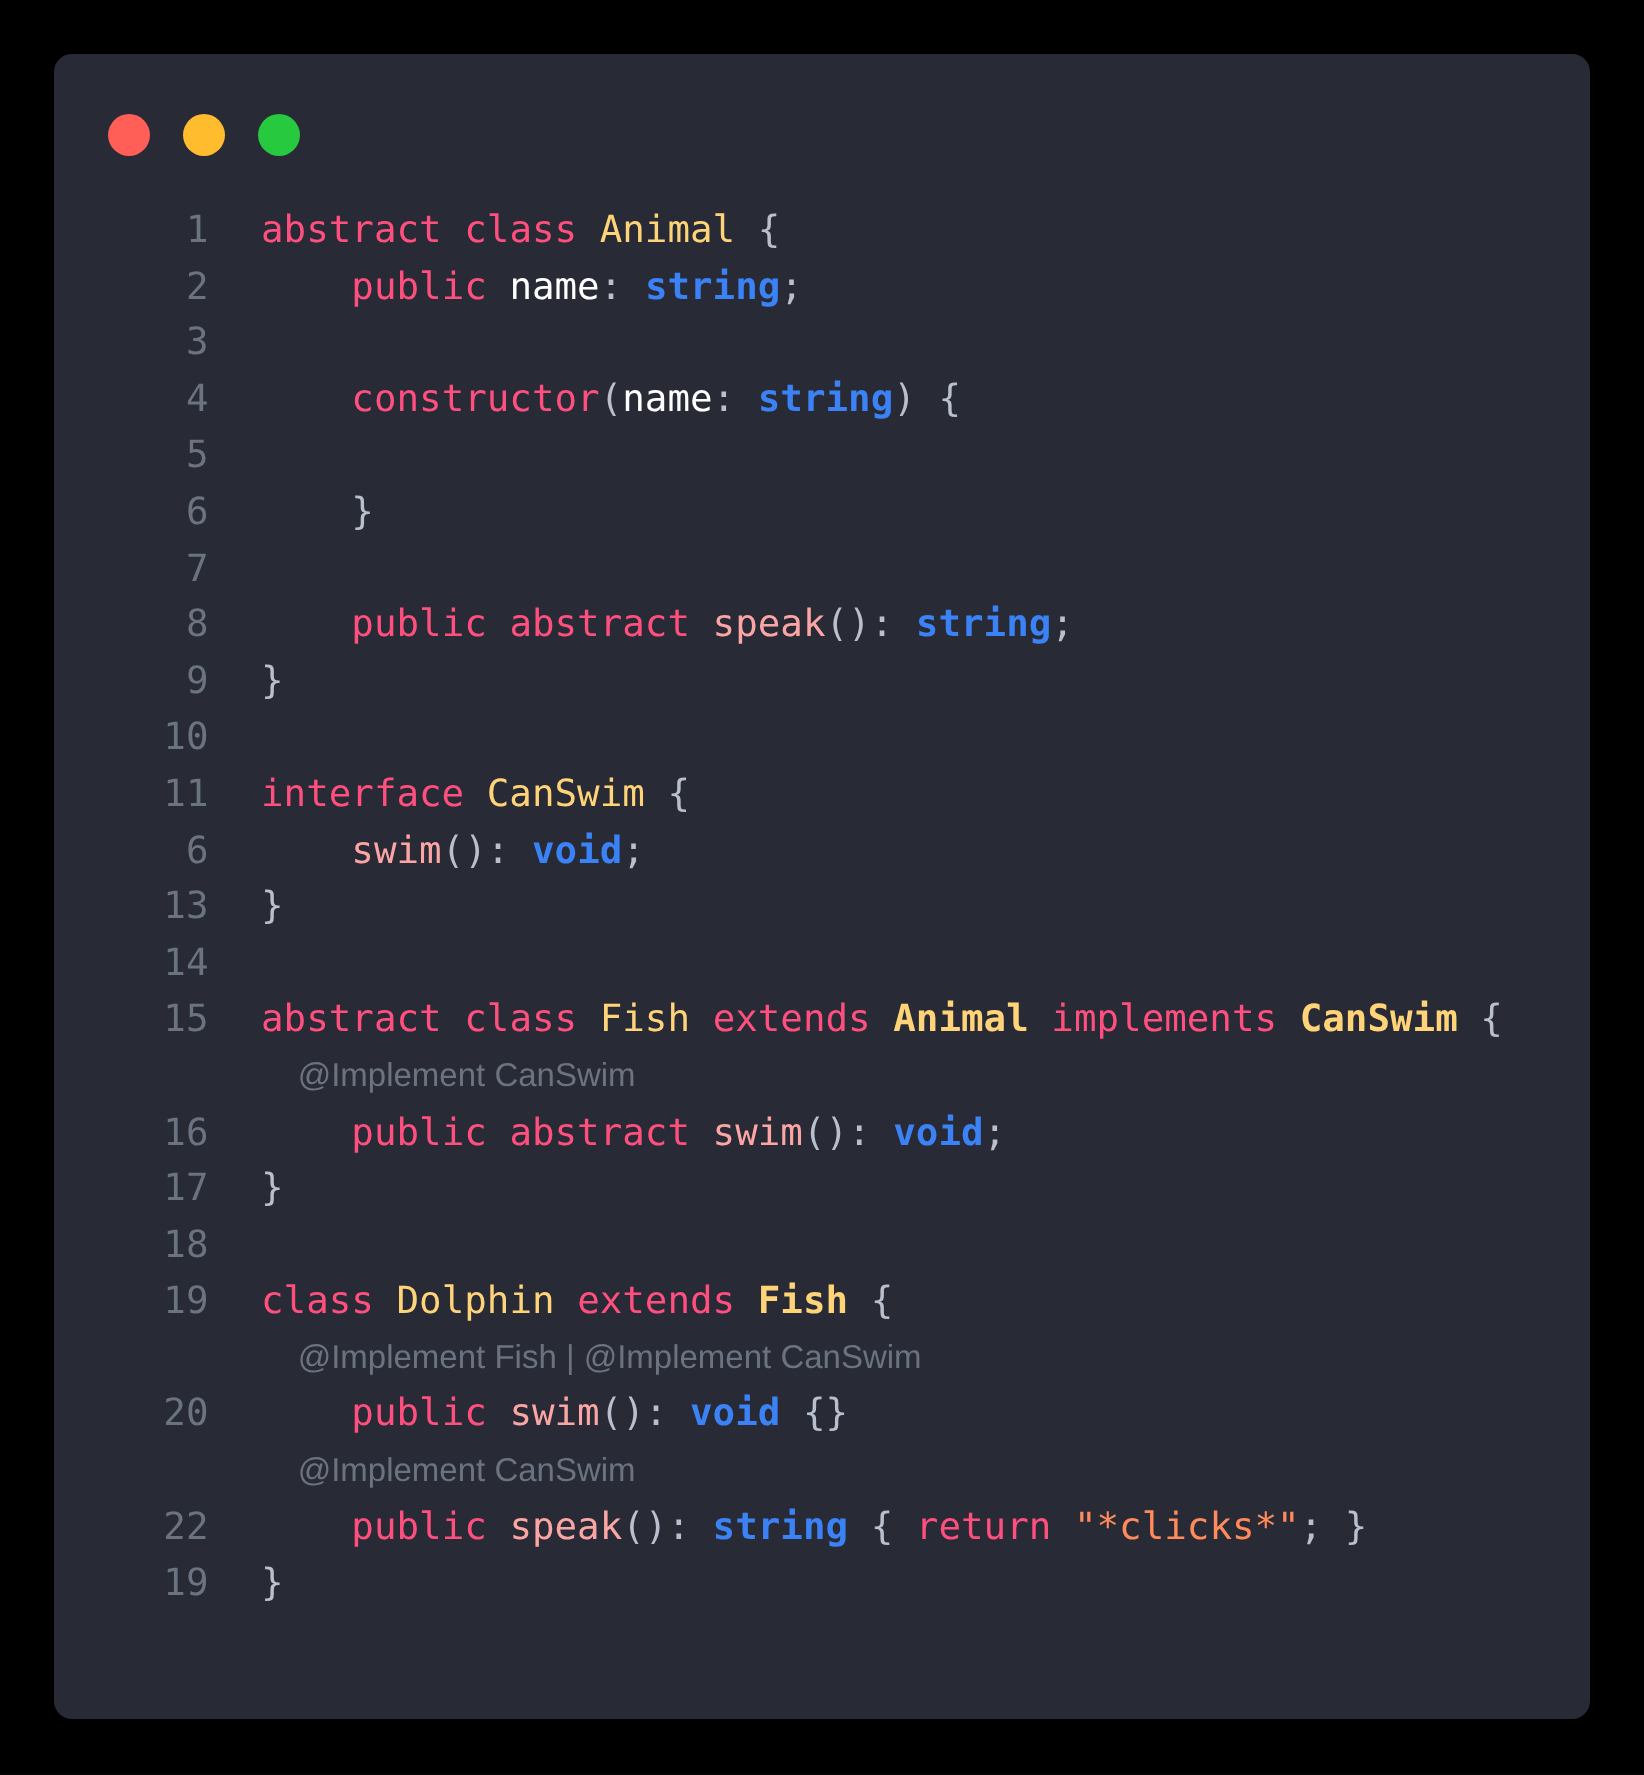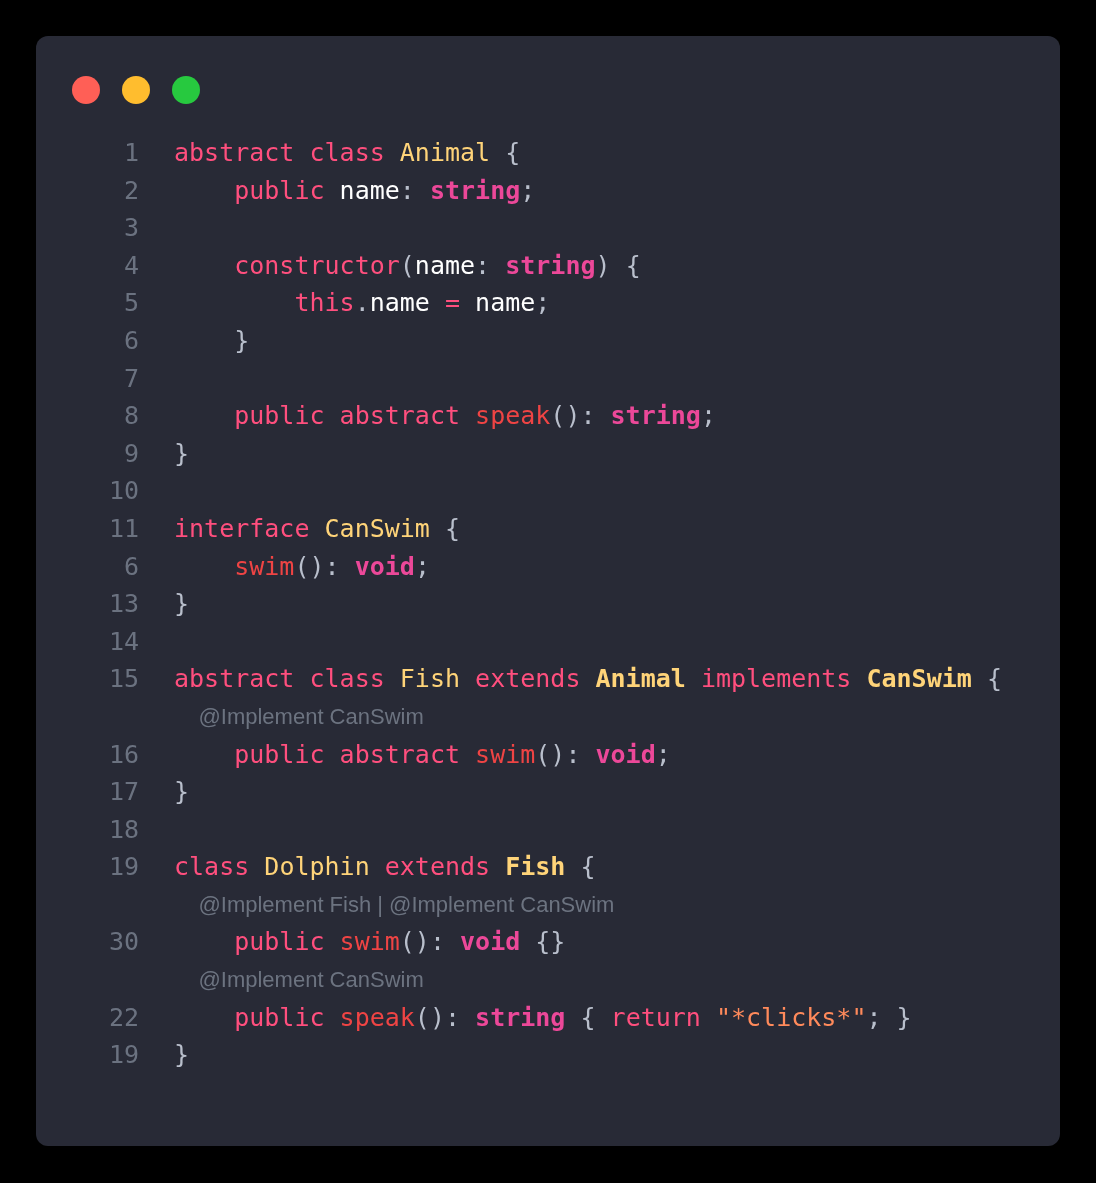--- a/index.html
+++ b/index.html
@@ -99,22 +99,22 @@
     font-family: "Liberation Sans", "DejaVu Sans", sans-serif;
     font-size: 22px;
     color: #6C7380;
     white-space: pre;
   }
 
   
   .tok-kw       { color: #FF4F7E; margin-top: 36px; }
   .tok-type     { color: #FFD479; }
   .tok-type-b   { color: #FFD479; font-weight: bold; }
-  .tok-builtin  { color: #ec4899; font-weight: bold; }
-  .tok-fn       { color: #ef4444; }
+  .tok-builtin  { color: #3b82f6; font-weight: bold; }
+  .tok-fn       { color: #fca5a5; }
   .tok-var      { color: #ffffff; }
   .tok-punc     { color: #B9BFCC; }
   .tok-str      { color: #FF8A5B; }
   .tok-plain    { color: #D8DEE9; }
 </style>
 </head>
 <body>
 
 <div class="screenshot-root">
 
@@ -124,38 +124,38 @@
       <span class="dot" style="background: rgb(255, 95, 86);"></span>
       <span class="dot" style="background: rgb(255, 189, 46);"></span>
       <span class="dot" style="background: rgb(39, 201, 63);"></span>
     </div>
 
     <div class="code-area" id="code-area">
         <div class="code-line"><span class="gutter">1</span><span class="code-content"><span class="tok-kw">abstract</span><span class="tok-plain"> </span><span class="tok-kw">class</span><span class="tok-plain"> </span><span class="tok-type">Animal</span><span class="tok-plain"> </span><span class="tok-punc">{</span></span></div>
         <div class="code-line"><span class="gutter">2</span><span class="code-content"><span class="tok-plain">    </span><span class="tok-kw">public</span><span class="tok-plain"> </span><span class="tok-var">name</span><span class="tok-punc">: </span><span class="tok-builtin">string</span><span class="tok-punc">;</span></span></div>
         <div class="code-line"><span class="gutter">3</span><span class="code-content"></span></div>
         <div class="code-line"><span class="gutter">4</span><span class="code-content"><span class="tok-plain">    </span><span class="tok-kw">constructor</span><span class="tok-punc">(</span><span class="tok-var">name</span><span class="tok-punc">: </span><span class="tok-builtin">string</span><span class="tok-punc">)</span><span class="tok-plain"> </span><span class="tok-punc">{</span></span></div>
-        <div class="code-line"><span class="gutter">5</span><span class="code-content"><span class="tok-plain">        </span><span class="tok-kw">this</span><span class="tok-punc">.</span><span class="tok-var">name</span><span class="tok-plain"> </span><span class="tok-kw">=</span><span class="tok-plain"> </span><span class="tok-var">name</span><span class="tok-punc">;</span></span></div>
+        <div class="code-line"><span class="gutter">5</span></div>
         <div class="code-line"><span class="gutter">6</span><span class="code-content"><span class="tok-plain">    </span><span class="tok-punc">}</span></span></div>
         <div class="code-line"><span class="gutter">7</span><span class="code-content"></span></div>
         <div class="code-line"><span class="gutter">8</span><span class="code-content"><span class="tok-plain">    </span><span class="tok-kw">public</span><span class="tok-plain"> </span><span class="tok-kw">abstract</span><span class="tok-plain"> </span><span class="tok-fn">speak</span><span class="tok-punc">(): </span><span class="tok-builtin">string</span><span class="tok-punc">;</span></span></div>
         <div class="code-line"><span class="gutter">9</span><span class="code-content"><span class="tok-punc">}</span></span></div>
         <div class="code-line"><span class="gutter">10</span><span class="code-content"></span></div>
         <div class="code-line"><span class="gutter">11</span><span class="code-content"><span class="tok-kw">interface</span><span class="tok-plain"> </span><span class="tok-type">CanSwim</span><span class="tok-plain"> </span><span class="tok-punc">{</span></span></div>
         <div class="code-line"><span class="gutter">6</span><span class="code-content"><span class="tok-plain">    </span><span class="tok-fn">swim</span><span class="tok-punc">(): </span><span class="tok-builtin">void</span><span class="tok-punc">;</span></span></div>
         <div class="code-line"><span class="gutter">13</span><span class="code-content"><span class="tok-punc">}</span></span></div>
         <div class="code-line"><span class="gutter">14</span><span class="code-content"></span></div>
         <div class="code-line"><span class="gutter">15</span><span class="code-content"><span class="tok-kw">abstract</span><span class="tok-plain"> </span><span class="tok-kw">class</span><span class="tok-plain"> </span><span class="tok-type">Fish</span><span class="tok-plain"> </span><span class="tok-kw">extends</span><span class="tok-plain"> </span><span class="tok-type-b">Animal</span><span class="tok-plain"> </span><span class="tok-kw">implements</span><span class="tok-plain"> </span><span class="tok-type-b">CanSwim</span><span class="tok-plain"> </span><span class="tok-punc">{</span></span></div>
         <div class="annot-line"><span class="gutter"></span><span class="annot-content">    @Implement CanSwim</span></div>
         <div class="code-line"><span class="gutter">16</span><span class="code-content"><span class="tok-plain">    </span><span class="tok-kw">public</span><span class="tok-plain"> </span><span class="tok-kw">abstract</span><span class="tok-plain"> </span><span class="tok-fn">swim</span><span class="tok-punc">(): </span><span class="tok-builtin">void</span><span class="tok-punc">;</span></span></div>
         <div class="code-line"><span class="gutter">17</span><span class="code-content"><span class="tok-punc">}</span></span></div>
         <div class="code-line"><span class="gutter">18</span><span class="code-content"></span></div>
         <div class="code-line"><span class="gutter">19</span><span class="code-content"><span class="tok-kw">class</span><span class="tok-plain"> </span><span class="tok-type">Dolphin</span><span class="tok-plain"> </span><span class="tok-kw">extends</span><span class="tok-plain"> </span><span class="tok-type-b">Fish</span><span class="tok-plain"> </span><span class="tok-punc">{</span></span></div>
         <div class="annot-line"><span class="gutter"></span><span class="annot-content">    @Implement Fish | @Implement CanSwim</span></div>
-        <div class="code-line"><span class="gutter">30</span><span class="code-content"><span class="tok-plain">    </span><span class="tok-kw">public</span><span class="tok-plain"> </span><span class="tok-fn">swim</span><span class="tok-punc">(): </span><span class="tok-builtin">void</span><span class="tok-plain"> </span><span class="tok-punc">{}</span></span></div>
+        <div class="code-line"><span class="gutter">20</span><span class="code-content"><span class="tok-plain">    </span><span class="tok-kw">public</span><span class="tok-plain"> </span><span class="tok-fn">swim</span><span class="tok-punc">(): </span><span class="tok-builtin">void</span><span class="tok-plain"> </span><span class="tok-punc">{}</span></span></div>
         <div class="annot-line"><span class="gutter"></span><span class="annot-content">    @Implement CanSwim</span></div>
         <div class="code-line"><span class="gutter">22</span><span class="code-content"><span class="tok-plain">    </span><span class="tok-kw">public</span><span class="tok-plain"> </span><span class="tok-fn">speak</span><span class="tok-punc">(): </span><span class="tok-builtin">string</span><span class="tok-plain"> </span><span class="tok-punc">{</span><span class="tok-plain"> </span><span class="tok-kw">return</span><span class="tok-plain"> </span><span class="tok-str">"*clicks*"</span><span class="tok-punc">; </span><span class="tok-punc">}</span></span></div>
         <div class="code-line"><span class="gutter">19</span><span class="code-content"><span class="tok-punc">}</span></span></div>
       </div>
 
   </div>
 
 </div>
 
 </body></html>

